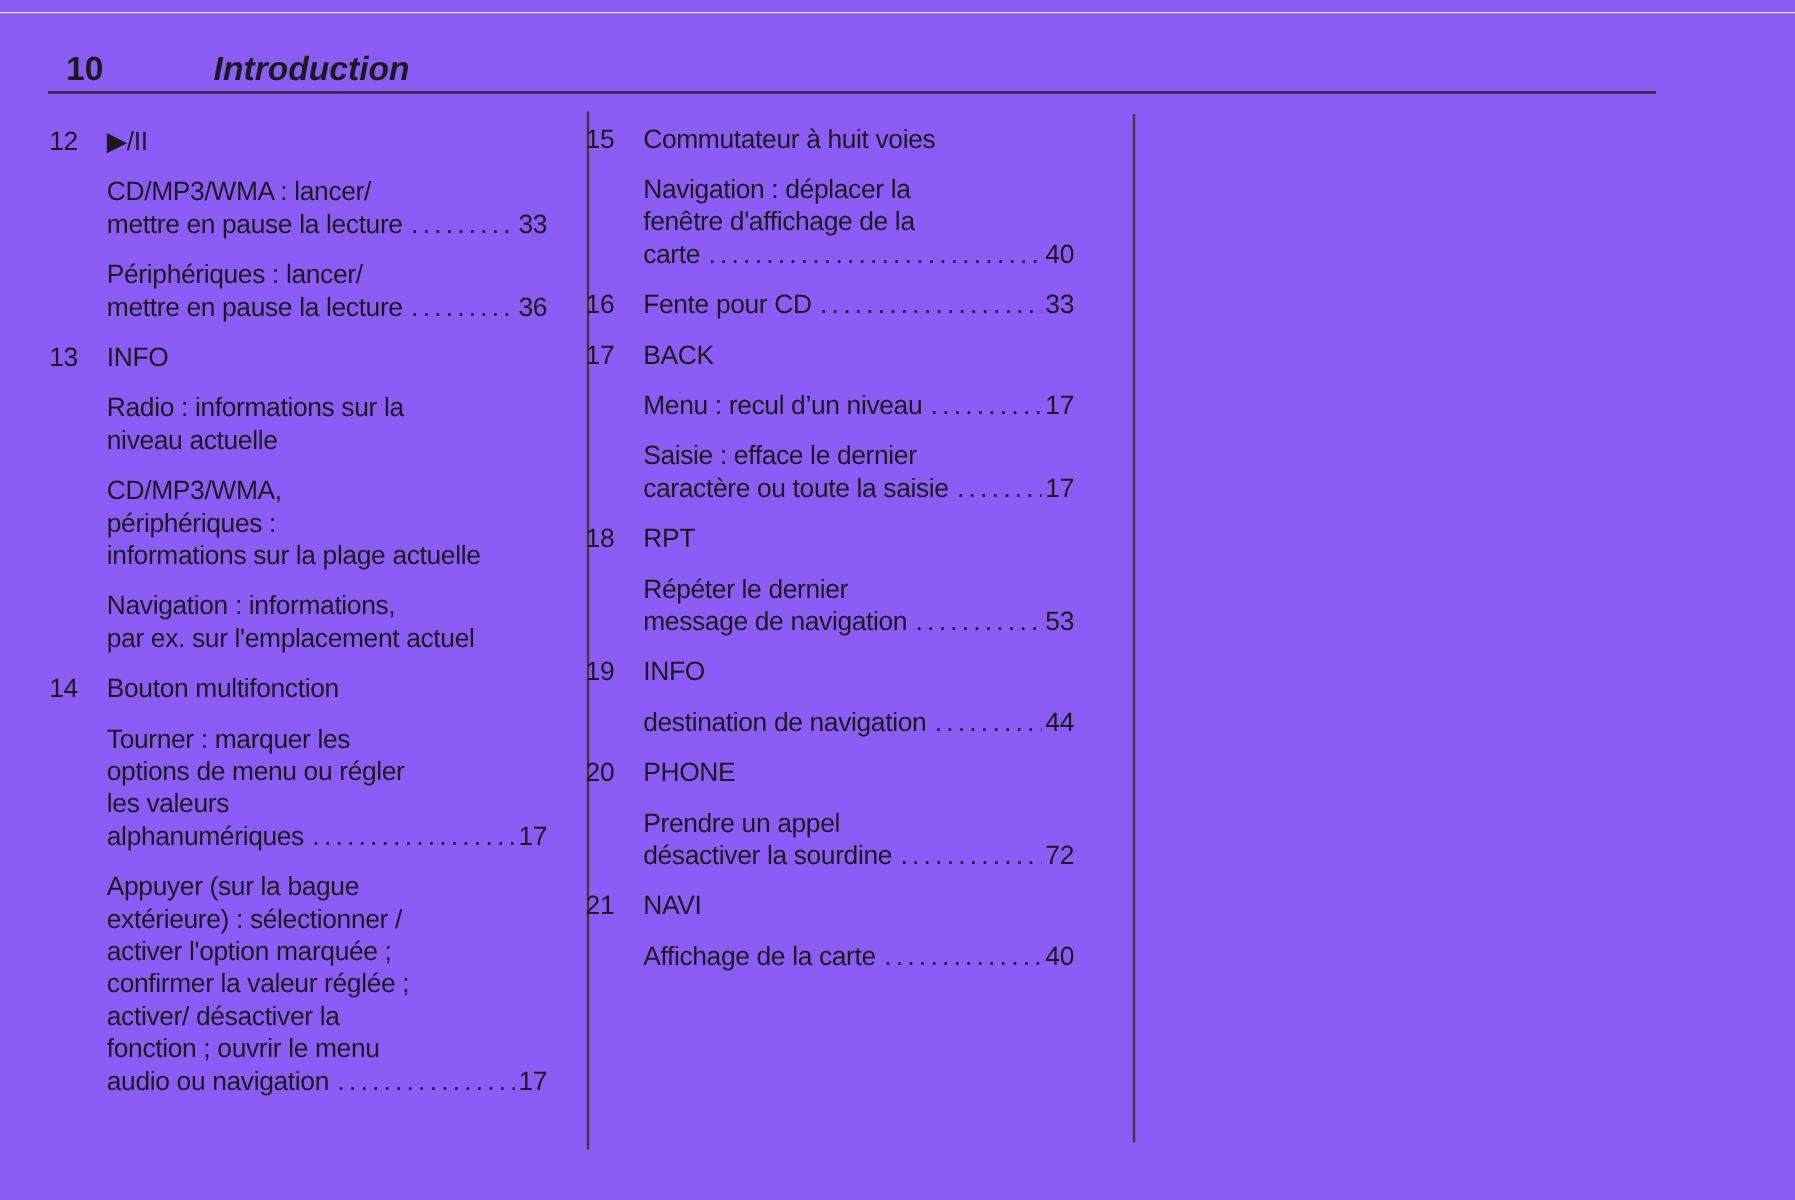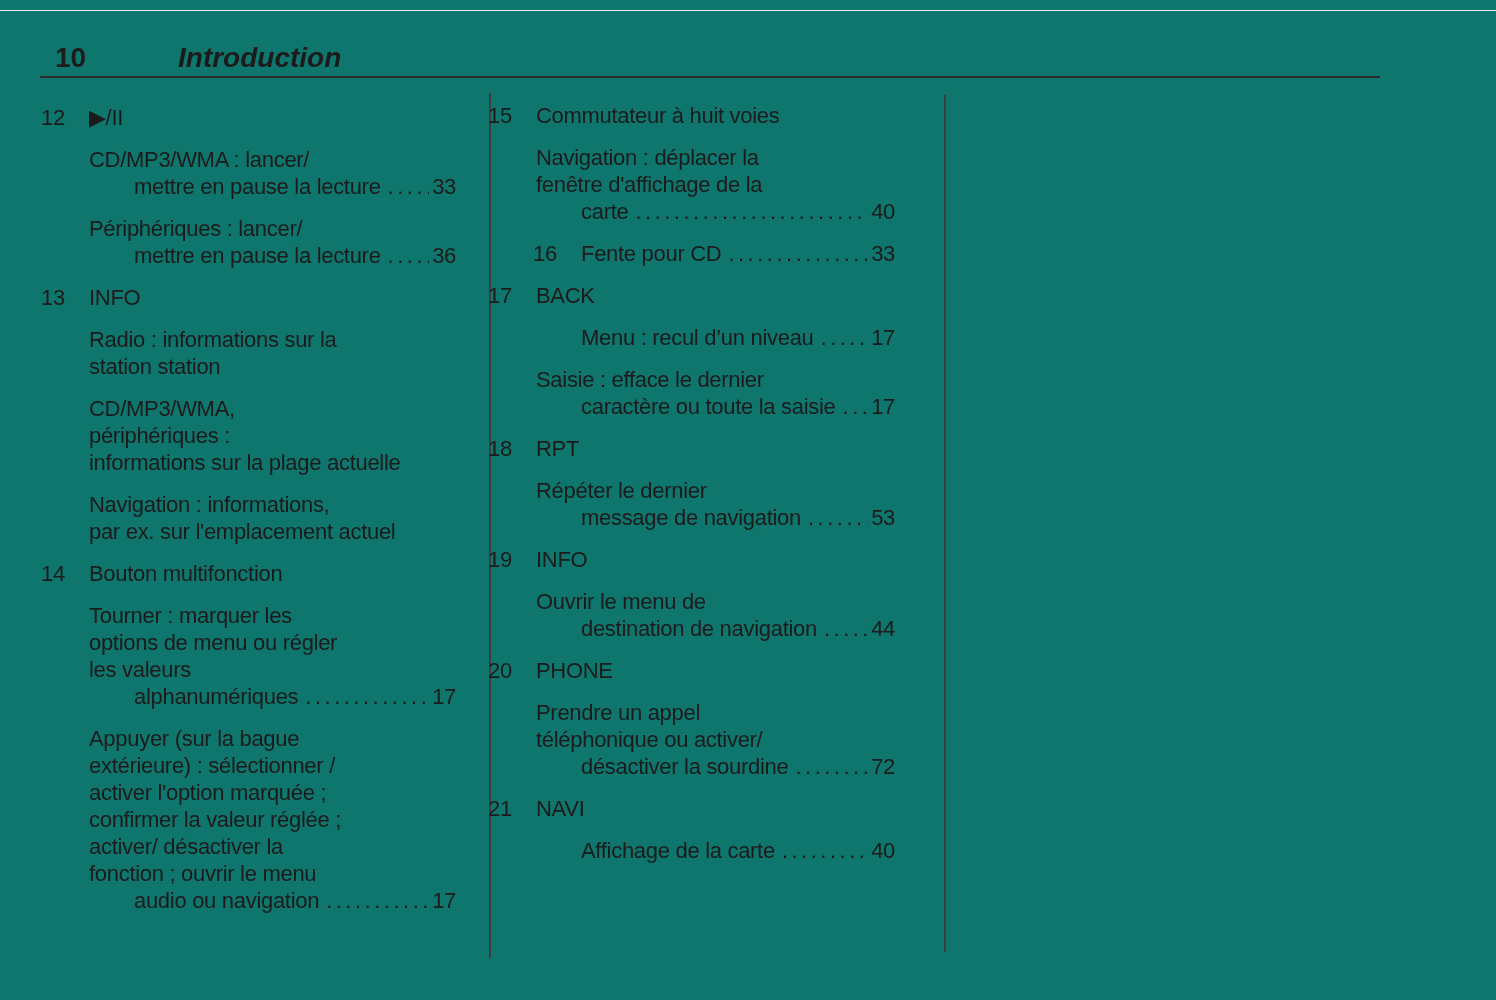--- a/index.html
+++ b/index.html
@@ -4,21 +4,21 @@
 <style>
   html, body {
     margin: 0;
     padding: 0;
     background: #ffffff;
   }
   #page {
     position: relative;
     width: 1496px;
     height: 1000px;
-    background: #0f766e;
+    background: #8b5cf6;
     font-family: "Liberation Sans", "DejaVu Sans", sans-serif;
     color: #1b1b1b;
     overflow: hidden;
   }
   .scan-line {
     position: absolute;
     top: 10px; left: 0;
     width: 100%; height: 1px;
     background: #ededed;
   }
@@ -60,21 +60,21 @@
   #col-2 { left: 488px; top: 102px; width: 407px; }
 
   .item { margin-top: 15px; }
   .item:first-child { margin-top: 0; }
 
   .head { display: flex; align-items: baseline; }
   .num { flex: 0 0 48px; }
   .para { margin-top: 15px; padding-left: 48px; }
   .line { white-space: nowrap; }
 
-  .leader-line { display: flex; align-items: center; margin-left: 45px; }
+  .leader-line { display: flex; align-items: center; }
   .txt { flex: 0 0 auto; white-space: nowrap; }
   .leader {
     flex: 1 1 auto;
     min-width: 10px;
     overflow: hidden;
     white-space: nowrap;
     margin: 0 3px 0 7px;
   }
   .leader::after {
     content: "...................................................................................................";
@@ -115,21 +115,21 @@
           </div>
         </div>
       </div>
       <div class="item">
         <div class="head">
           <span class="num">13</span>
           <span class="ttl txt">INFO</span>
         </div>
         <div class="para">
           <div class="line">Radio : informations sur la</div>
-          <div class="line">station station</div>
+          <div class="line">niveau actuelle</div>
         </div>
         <div class="para">
           <div class="line">CD/MP3/WMA,</div>
           <div class="line">périphériques :</div>
           <div class="line">informations sur la plage actuelle</div>
         </div>
         <div class="para">
           <div class="line">Navigation : informations,</div>
           <div class="line">par ex. sur l'emplacement actuel</div>
         </div>
@@ -223,36 +223,34 @@
             <span class="page-ref">53</span>
           </div>
         </div>
       </div>
       <div class="item">
         <div class="head">
           <span class="num">19</span>
           <span class="ttl txt">INFO</span>
         </div>
         <div class="para">
-          <div class="line">Ouvrir le menu de</div>
           <div class="line leader-line">
             <span class="txt">destination de navigation</span>
             <span class="leader"></span>
             <span class="page-ref">44</span>
           </div>
         </div>
       </div>
       <div class="item">
         <div class="head">
           <span class="num">20</span>
           <span class="ttl txt">PHONE</span>
         </div>
         <div class="para">
           <div class="line">Prendre un appel</div>
-          <div class="line">téléphonique ou activer/</div>
           <div class="line leader-line">
             <span class="txt">désactiver la sourdine</span>
             <span class="leader"></span>
             <span class="page-ref">72</span>
           </div>
         </div>
       </div>
       <div class="item">
         <div class="head">
           <span class="num">21</span>

